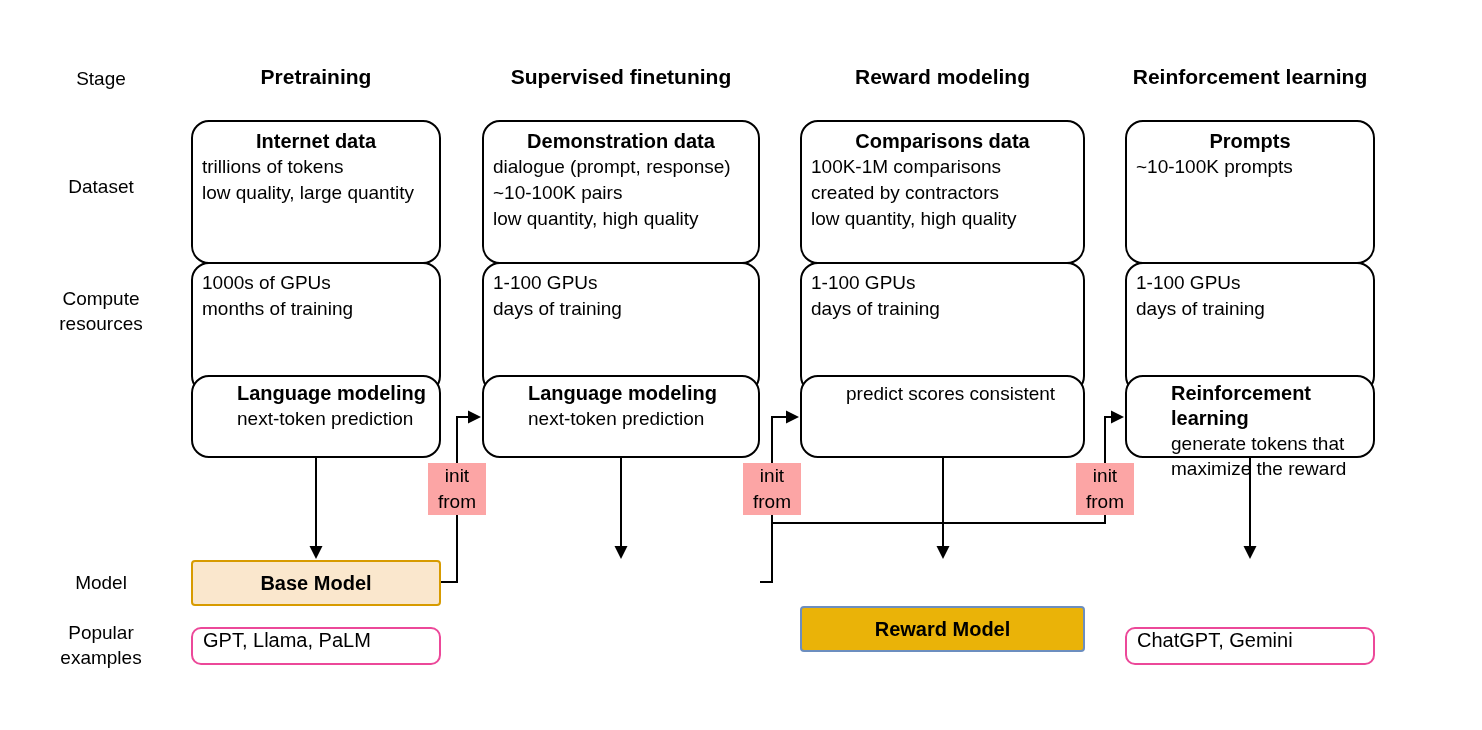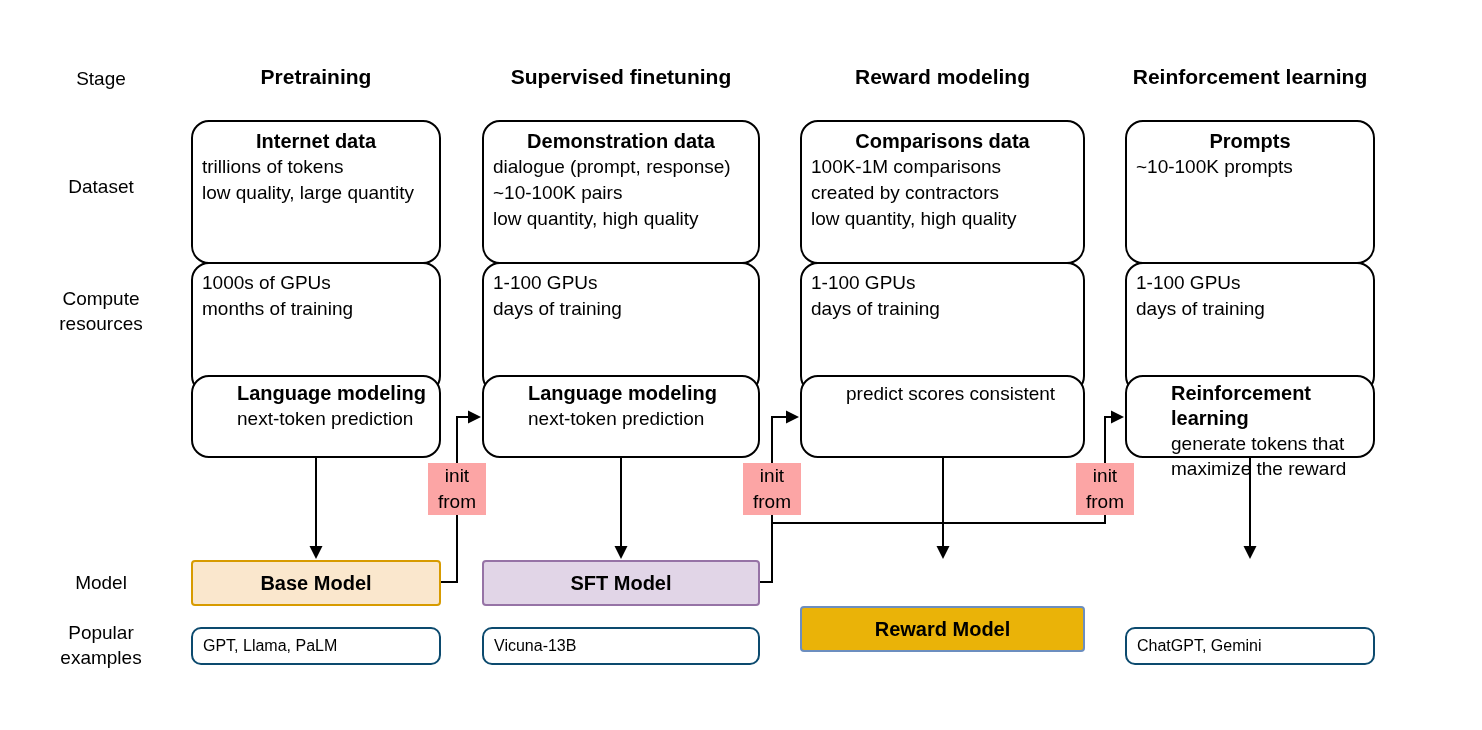--- a/index.html
+++ b/index.html
@@ -86,25 +86,25 @@
     display: flex; align-items: center; justify-content: center;
     font-weight: bold;
     font-size: 20px;
     z-index: 2;
   }
 
   .examples-box {
     position: absolute;
     top: 627px; height: 38px;
     background: #ffffff;
-    border: 2px solid #0c4a6e;
+    border: 2px solid #ec4899;
     border-radius: 10px;
-    display: flex; align-items: center;
+    display: flex; align-items: flex-start;
     padding: 0 10px;
-    font-size: 16px;
+    font-size: 20px;
     z-index: 2;
   }
 
   
   .init-label {
     position: absolute;
     top: 463px;
     width: 58px;
     background: #fca5a5;
     text-align: center;
@@ -183,26 +183,20 @@
     <div class="line">low quantity, high quality</div>
   </div>
   <div class="box r-compute c2">
     <div class="line">1-100 GPUs</div>
     <div class="line">days of training</div>
   </div>
   <div class="box r-algorithm c2">
     <div class="title-left">Language modeling</div>
     <div class="line">next-token prediction</div>
   </div>
-  <div class="model-box c2" style="background-color: rgb(225, 213, 231); border-color: rgb(150, 115, 166);">
-    <span>SFT Model</span>
-  </div>
-  <div class="examples-box c2">
-    <span>Vicuna-13B</span>
-  </div>
 
   <div class="box r-dataset c3">
     <div class="title">Comparisons data</div>
     <div class="line">100K-1M comparisons</div>
     <div class="line">created by contractors</div>
     <div class="line">low quantity, high quality</div>
   </div>
   <div class="box r-compute c3">
     <div class="line">1-100 GPUs</div>
     <div class="line">days of training</div>

